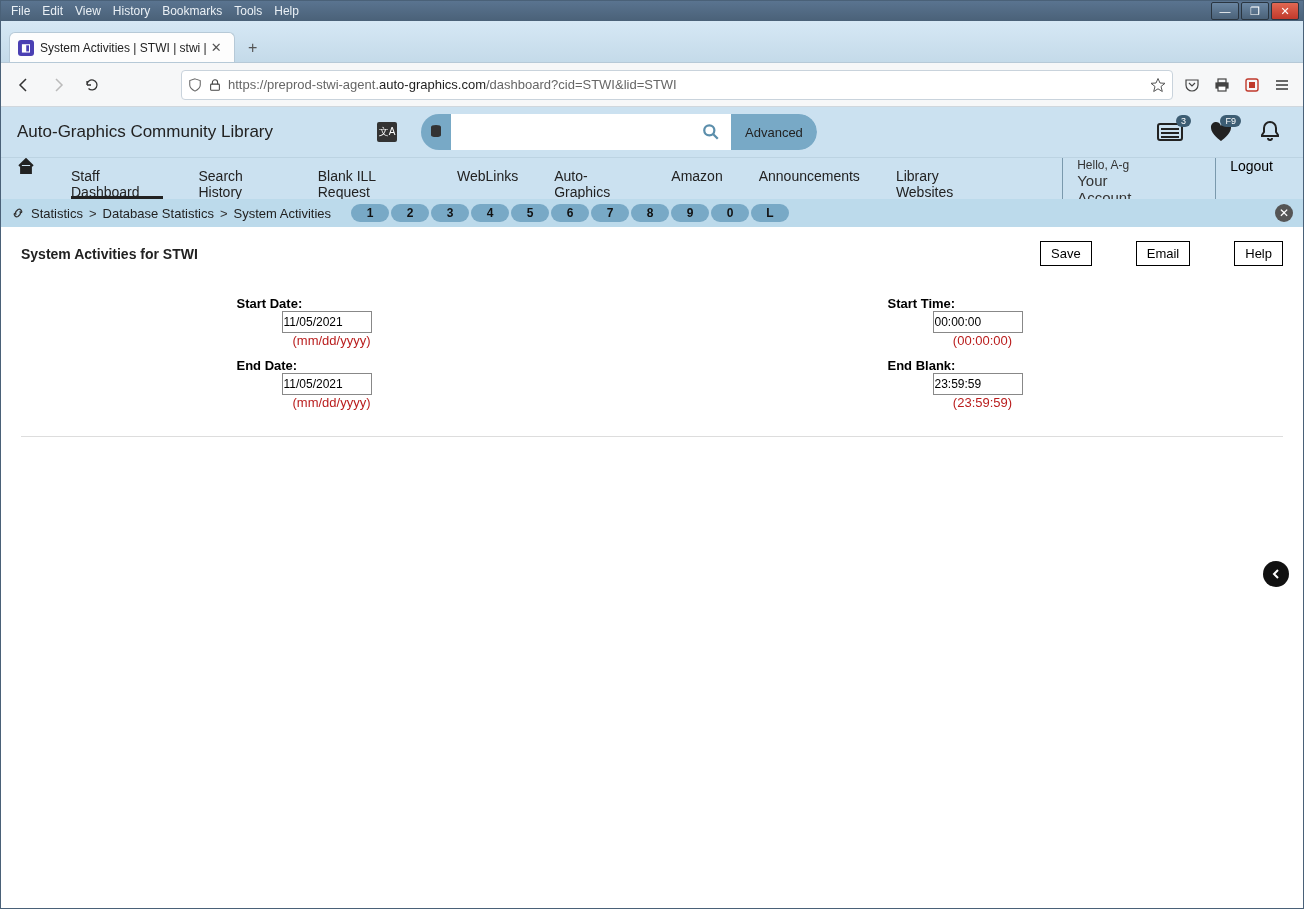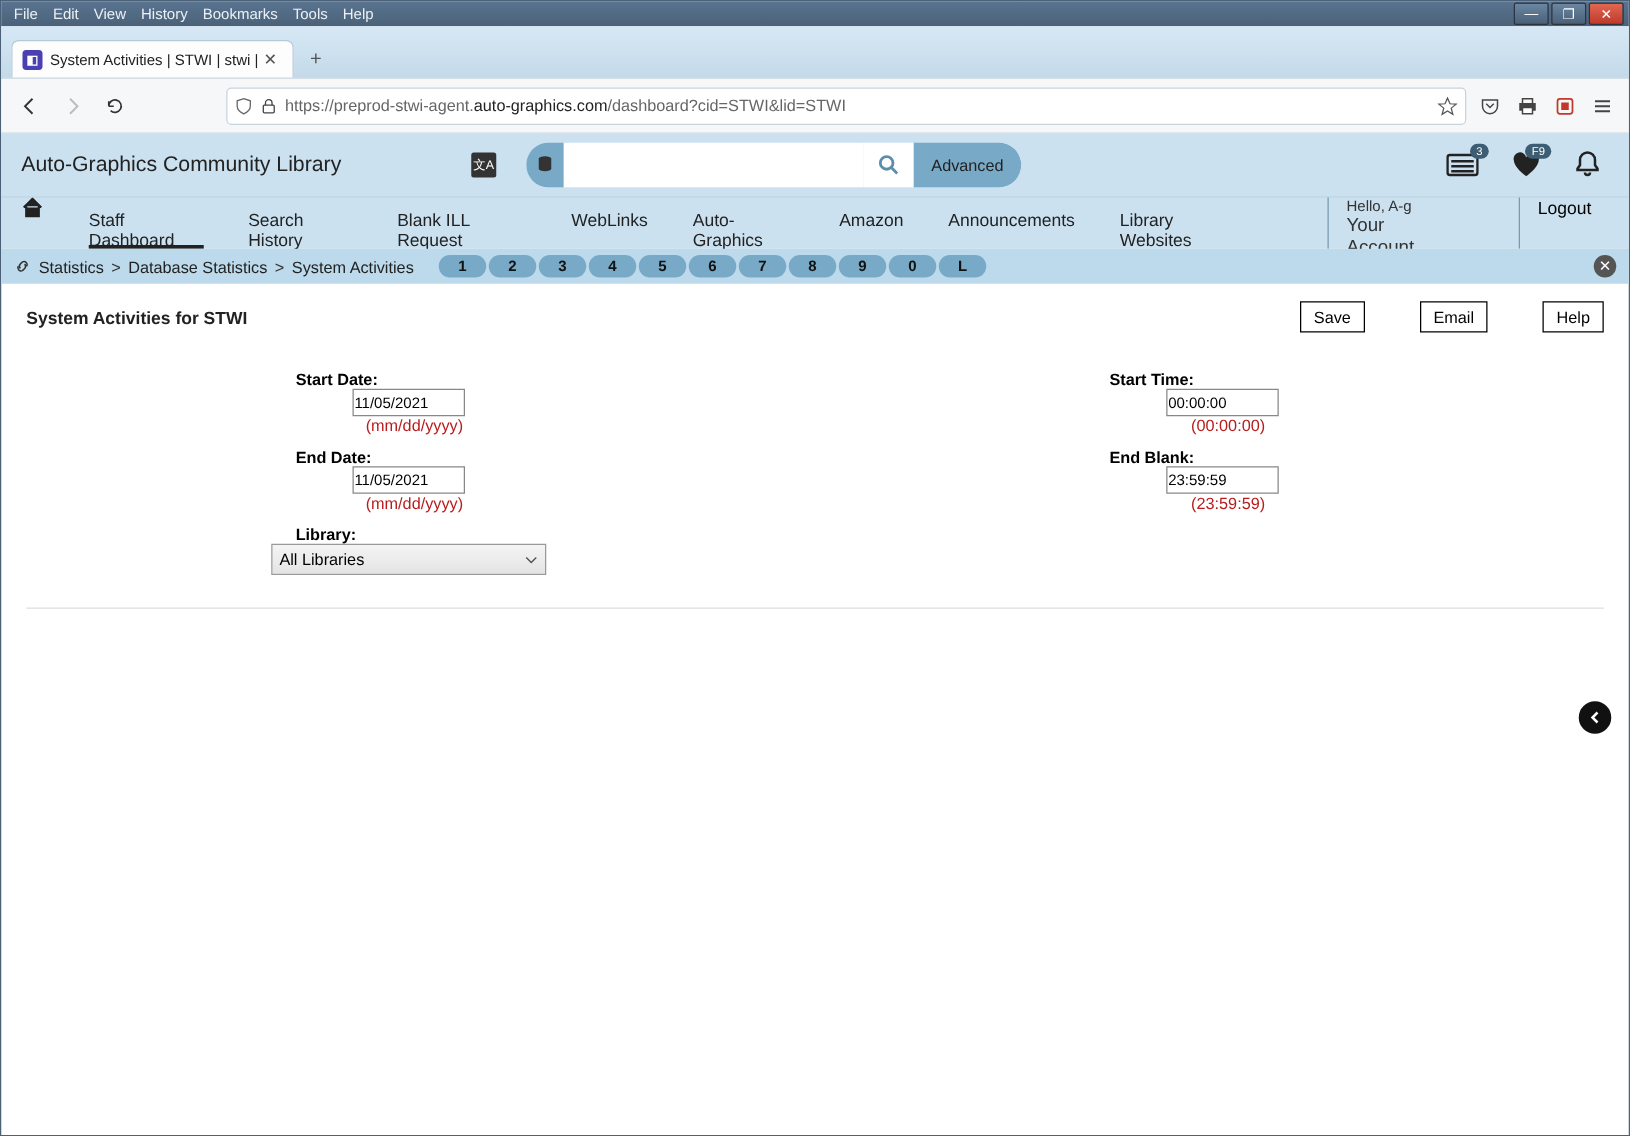--- a/index.html
+++ b/index.html
@@ -291,31 +291,20 @@
         <div class="form-row">
           <div class="form-label">Start Date:</div>
           <input class="form-input" value="11/05/2021" style="">
           <div class="form-hint">(mm/dd/yyyy)</div>
         </div>
         <div class="form-row">
           <div class="form-label">End Date:</div>
           <input class="form-input" value="11/05/2021" style="">
           <div class="form-hint">(mm/dd/yyyy)</div>
         </div>
-        <div class="form-row lib">
-          <div class="form-label">Library:</div>
-          <div class="form-input-sel">
-            <span>All Libraries</span>
-            <span>
-              <svg width="10" height="10" viewBox="0 0 10 10">
-                  <path d="M1 3 L5 7 L9 3" stroke="#555" stroke-width="1.2" fill="none"></path>
-                </svg>
-            </span>
-          </div>
-        </div>
       </div>
       <div class="form-col">
         <div class="form-row">
           <div class="form-label">Start Time:</div>
           <input class="form-input" value="00:00:00" style="">
           <div class="form-hint">(00:00:00)</div>
         </div>
         <div class="form-row">
           <div class="form-label">End Blank:</div>
           <input class="form-input" value="23:59:59" style="">

